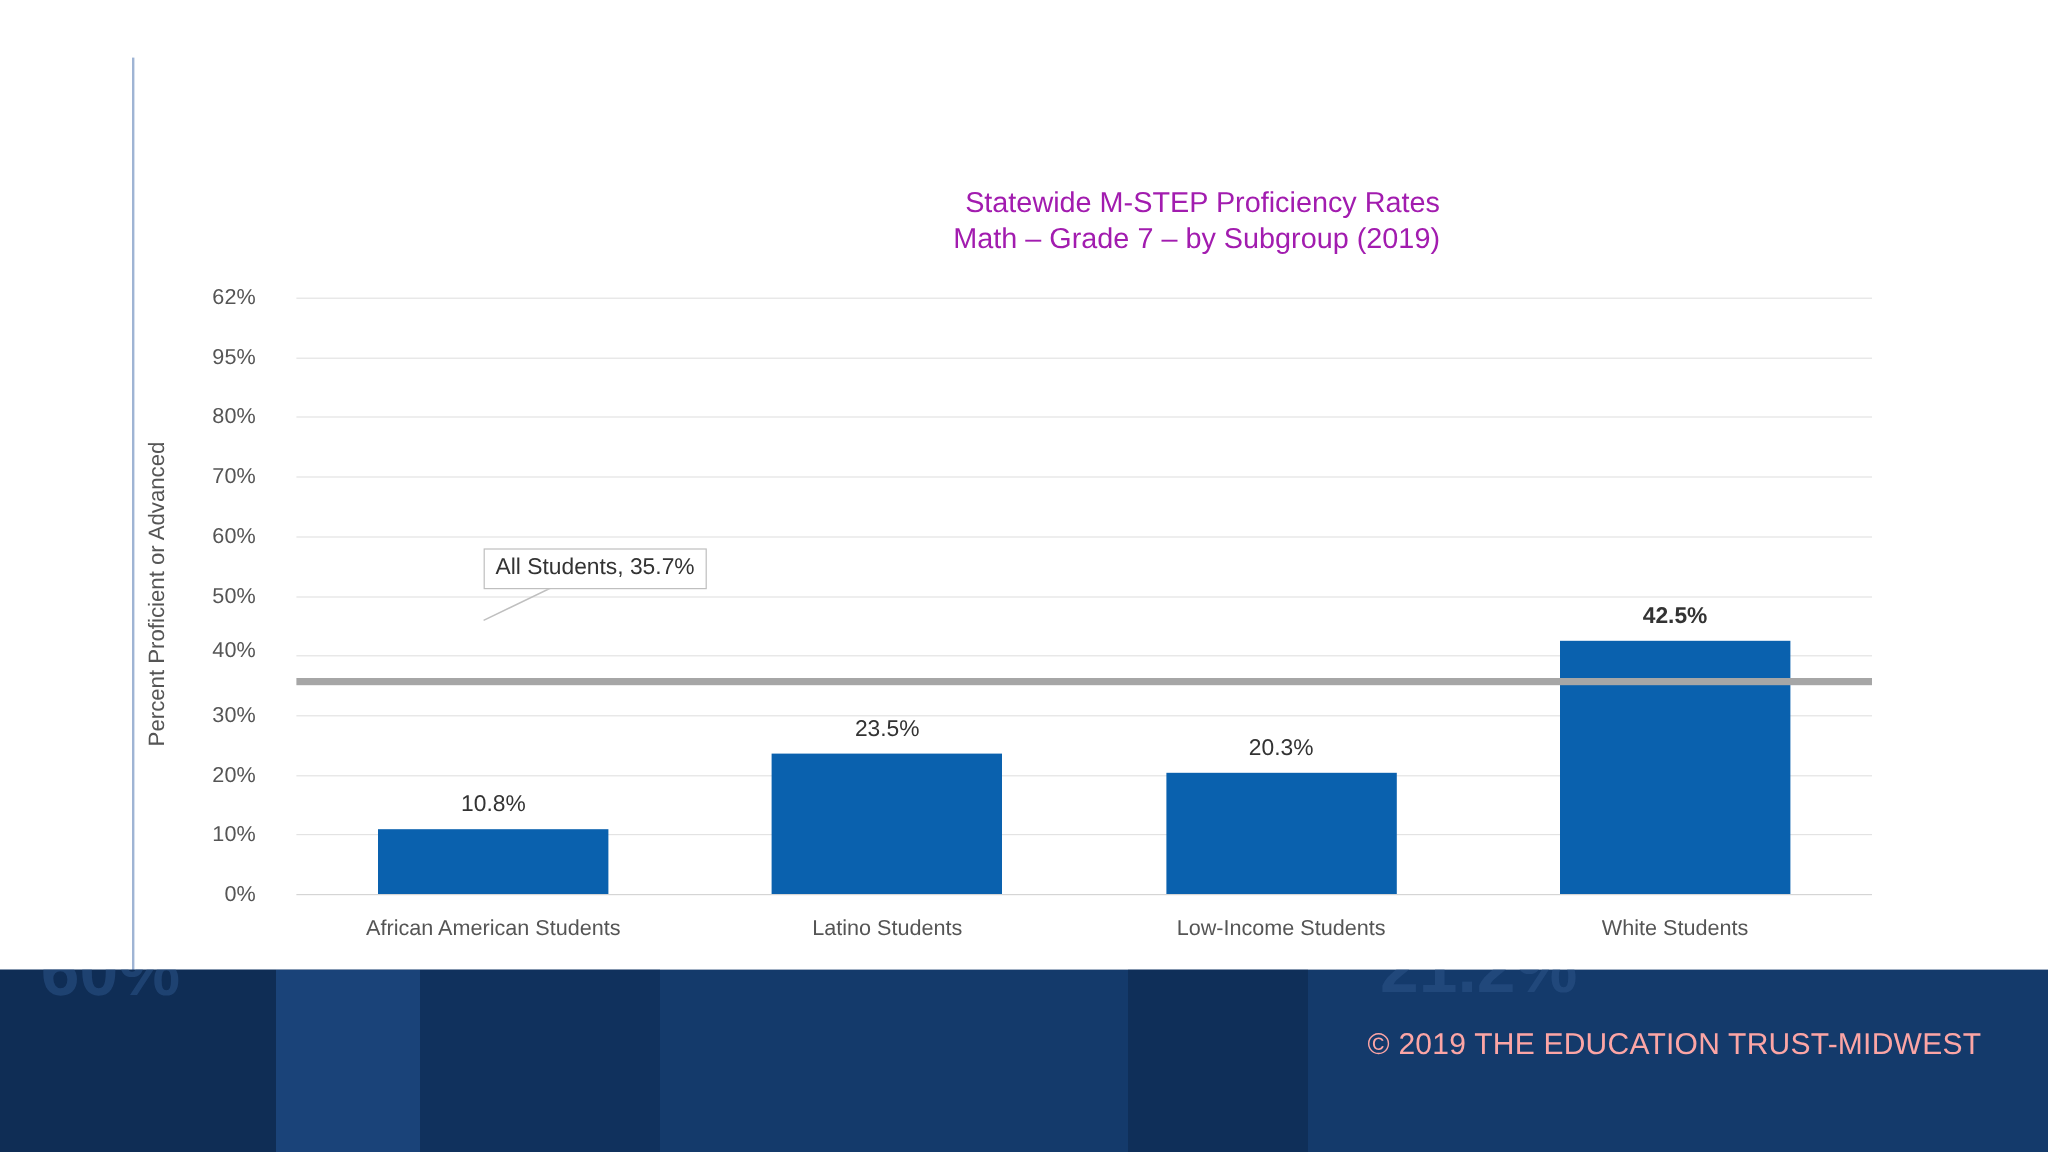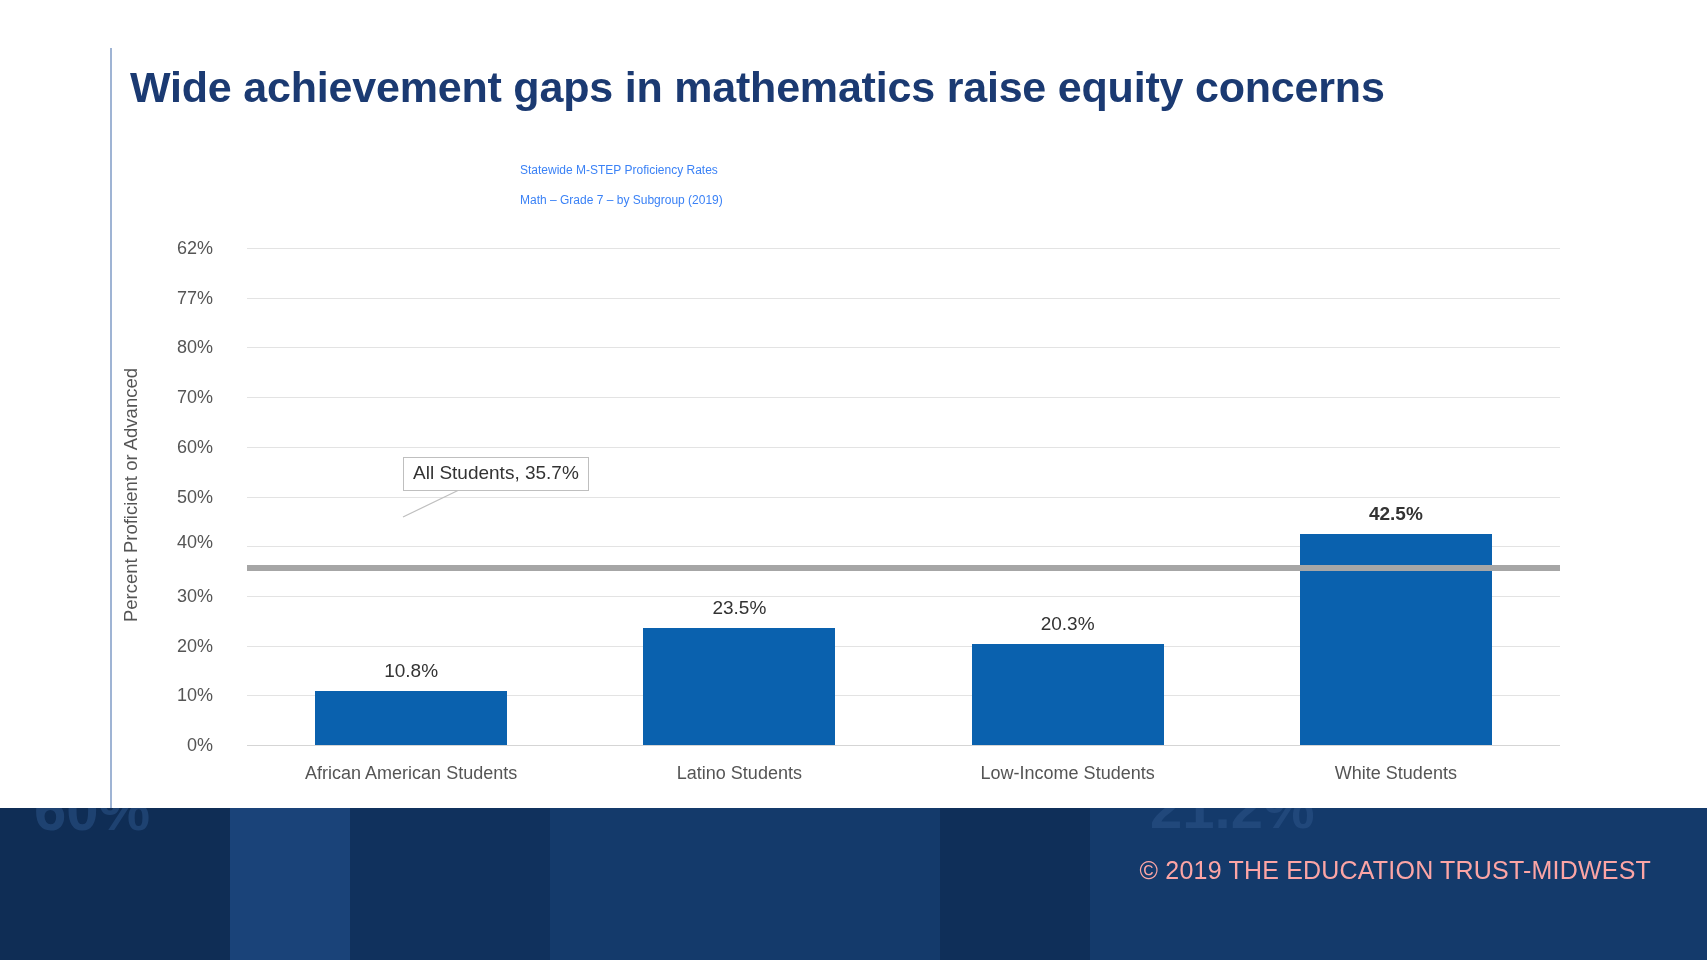--- a/index.html
+++ b/index.html
@@ -40,23 +40,23 @@
     letter-spacing: -0.2px;
     white-space: nowrap;
   }
 
   
   .chart-subtitle {
     position: absolute;
     left: 520px;
     top: 155px;
     width: 680px;
-    text-align: left;
-    font-size: 12px;
-    color: #3b82f6;
+    text-align: right;
+    font-size: 24px;
+    color: #a21caf;
     line-height: 30px;
   }
   .chart-subtitle div { white-space: nowrap; }
 
   
   .plot {
     position: absolute;
     left: 247px;
     top: 248px;
     width: 1313px;
@@ -197,40 +197,39 @@
     letter-spacing: .2px;
   }
 </style>
 </head>
 <body>
 
 <div class="slide">
 
   <div class="left-rule"></div>
 
-  <div class="slide-title">Wide achievement gaps in mathematics raise equity concerns</div>
 
   <div class="chart-subtitle">
     <div>Statewide M-STEP Proficiency Rates</div>
     <div>Math – Grade 7 – by Subgroup (2019)</div>
   </div>
 
   <div class="yaxis-title">Percent Proficient or Advanced</div>
 
   <div class="ylabels" id="ylabels">
       <span style="top: 497px;">0%</span>
       <span style="top: 447.3px;">10%</span>
       <span style="top: 397.6px;">20%</span>
       <span style="top: 347.9px;">30%</span>
       <span style="top: 294px;">40%</span>
       <span style="top: 248.5px;">50%</span>
       <span style="top: 198.8px;">60%</span>
       <span style="top: 149.1px;">70%</span>
       <span style="top: 99.4px;">80%</span>
-      <span style="top: 49.7px;">77%</span>
+      <span style="top: 49.7px;">95%</span>
       <span style="top: 0px;">62%</span>
     </div>
 
   <div class="plot" id="plot">
       <div class="gridline axis0" style="top: 497px;"></div>
       <div class="gridline" style="top: 447.3px;"></div>
       <div class="gridline" style="top: 397.6px;"></div>
       <div class="gridline" style="top: 347.9px;"></div>
       <div class="gridline" style="top: 298.2px;"></div>
       <div class="gridline" style="top: 248.5px;"></div>

